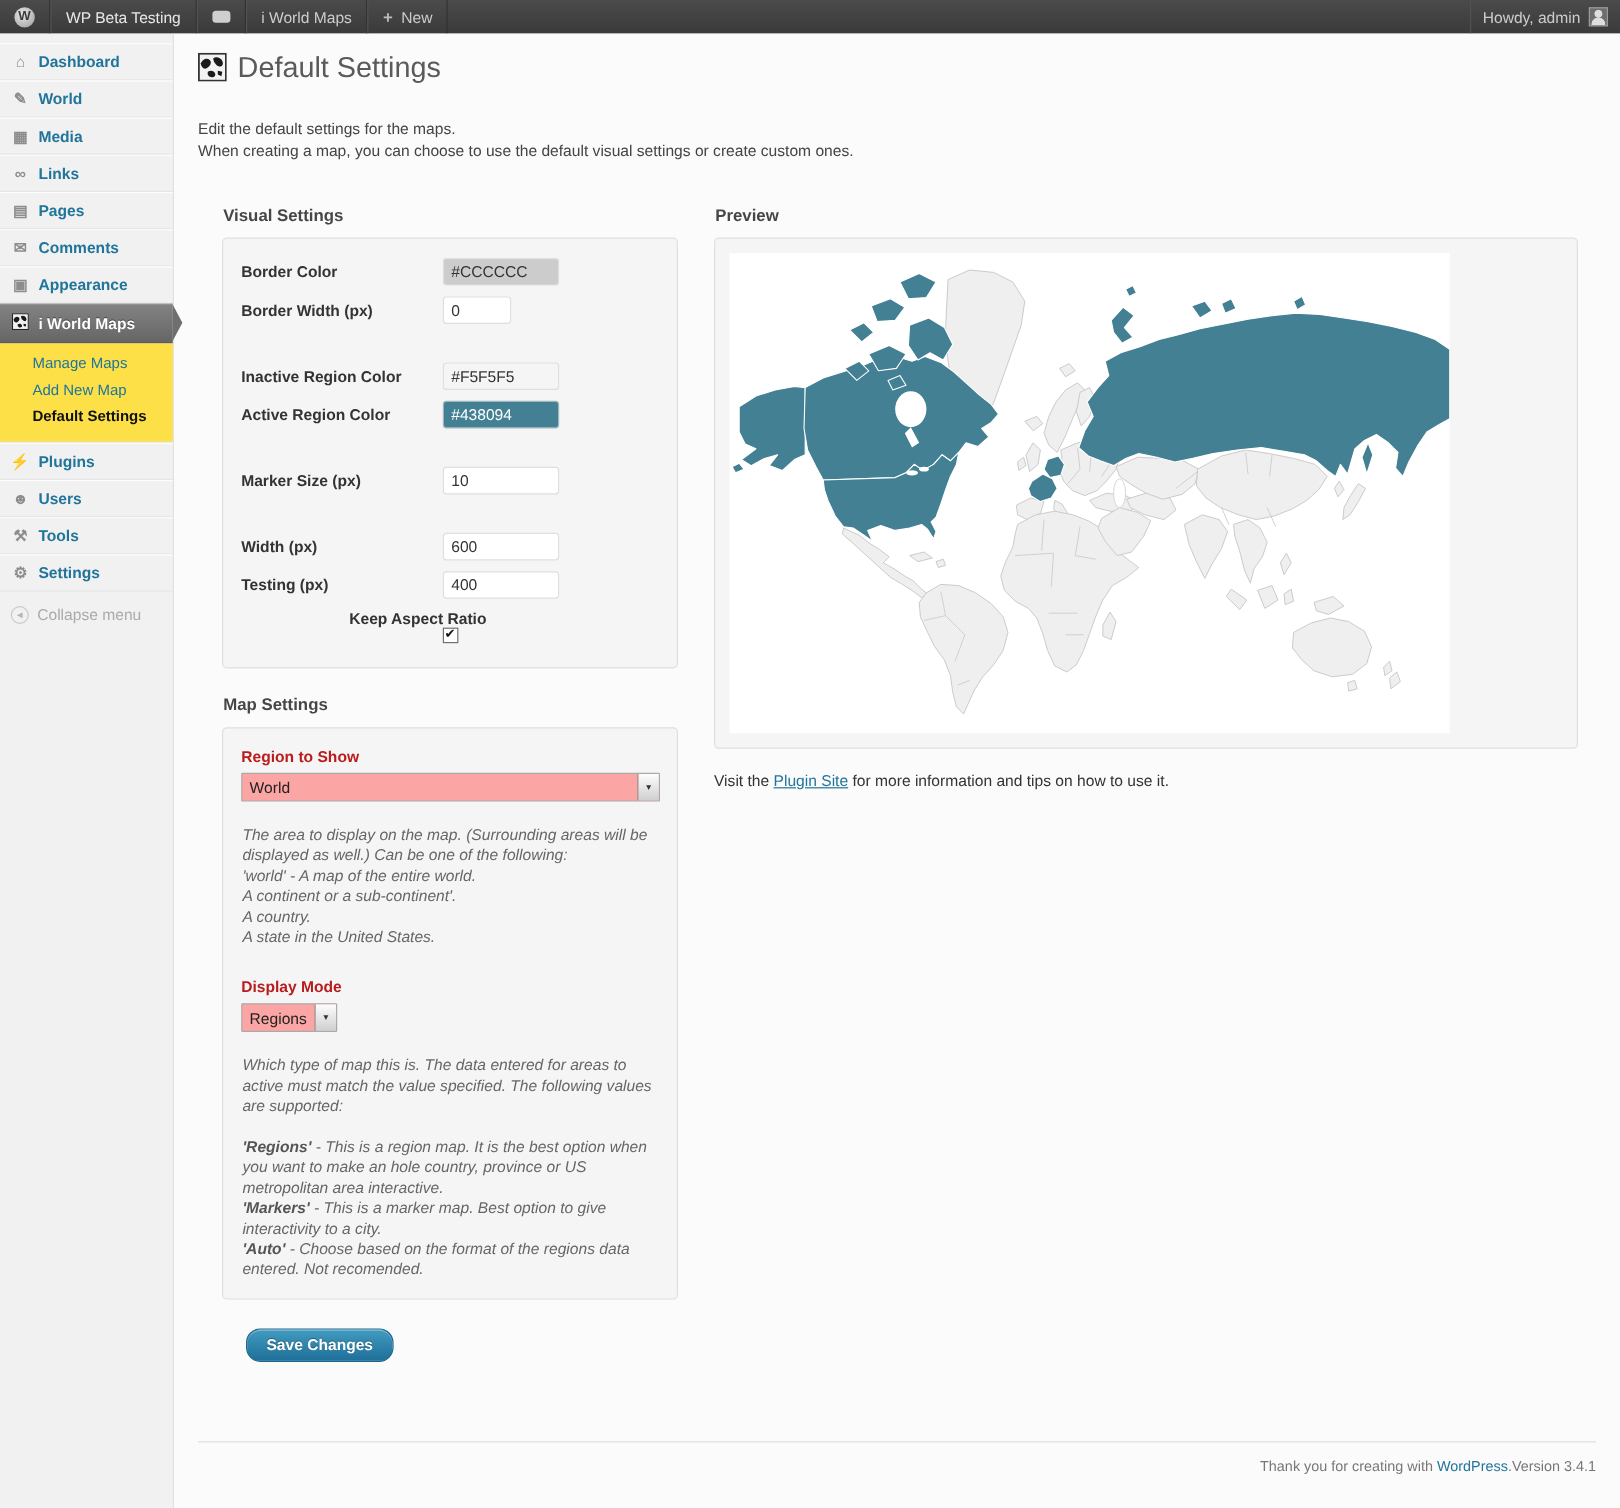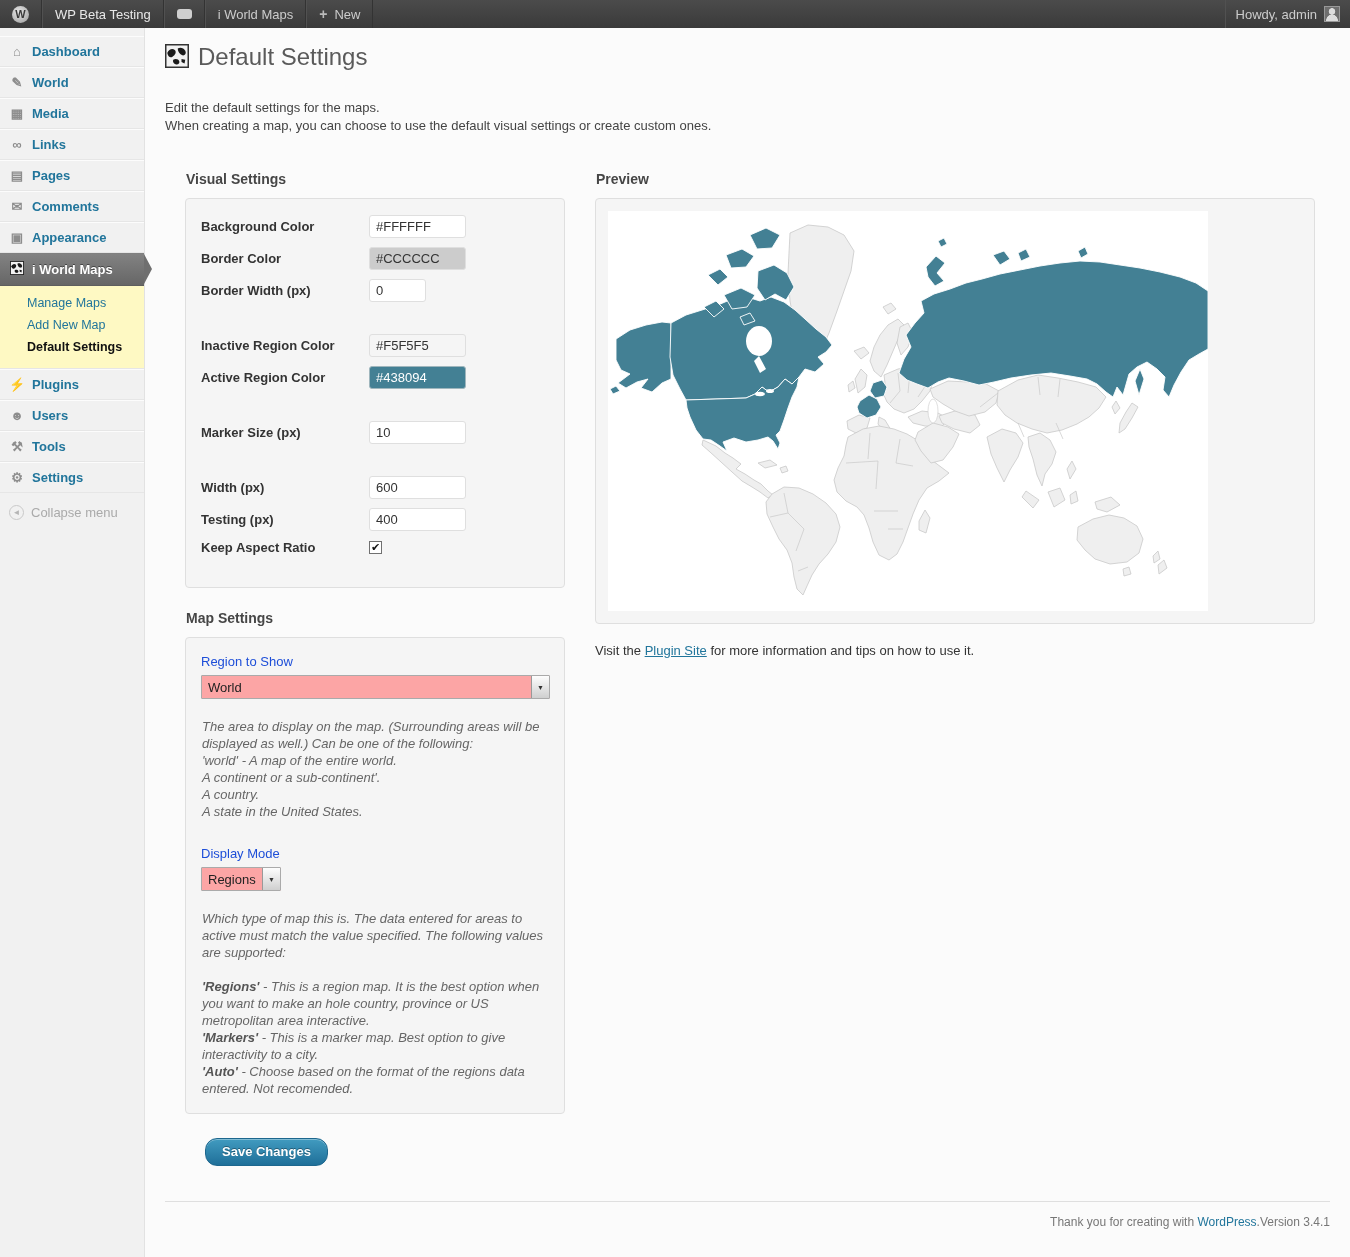--- a/index.html
+++ b/index.html
@@ -26,21 +26,21 @@
   
   .app{display:flex;min-height:1229px;align-items:stretch;}
 
   
   .sidebar{width:145px;background:#f1f1f1;border-right:1px solid #e2e2e2;padding-top:8px;}
   .menu-item{display:flex;align-items:center;gap:7px;padding:7px 5px 7px 9px;font-weight:bold;color:var(--wp-blue);border-bottom:1px solid #e6e6e6;border-top:1px solid #fcfcfc;cursor:pointer;position:relative;}
   .menu-icon{color:#8d8d8d;width:16px;text-align:center;font-size:13px;flex:none;}
   .menu-item.active{background:linear-gradient(#828282,#666);color:#fff;text-shadow:0 -1px 0 #444;border-top:1px solid #808080;border-bottom:1px solid #5e5e5e;}
   .menu-item.active .menu-icon{color:#eee;}
   .menu-item.active:after{content:"";position:absolute;right:-8px;top:0;border-top:15px solid transparent;border-bottom:15px solid transparent;border-left:8px solid #6f6f6f;}
-  .submenu{padding:6px 0 10px;background:#fef9c3;border-bottom:1px solid #e6e6e6;}
+  .submenu{padding:6px 0 10px;background:#fde047;border-bottom:1px solid #e6e6e6;}
   .submenu-item{padding:4px 4px 4px 27px;color:var(--wp-blue);cursor:pointer;font-size:12.5px;}
   .submenu-item.current{font-weight:bold;color:#111;cursor:default;}
   .collapse-item{display:flex;align-items:center;gap:7px;padding:12px 5px 7px 9px;color:#aaa;cursor:pointer;}
   .collapse-item .menu-icon{color:#b5b5b5;border:1px solid #c9c9c9;border-radius:50%;width:15px;height:15px;line-height:13px;font-size:8px;}
 
   
   .content{flex:1;padding:0 20px;display:flex;flex-direction:column;background:#fbfbfb;}
   .title-row{display:flex;align-items:center;gap:9px;margin-top:15px;}
   .page-title{font-size:24px;font-weight:normal;color:#5a5a5a;margin:0;}
   .map-ico{flex:none;}
@@ -60,21 +60,21 @@
   .txt.swatch-dark{color:#fff;border-color:#9fb6bd;}
   .gap{height:23px;}
 
   .cb{width:13px;height:13px;border:1px solid #707070;background:#fff;display:flex;align-items:center;justify-content:center;font-size:11px;color:#111;line-height:1;}
 
   .sel{display:flex;border:1px solid #aaa;background:#fca5a5;height:24px;align-items:stretch;border-radius:1px;}
   .sel-value{flex:1;padding:4px 6px;color:#222;white-space:nowrap;overflow:hidden;}
   .sel-btn{width:18px;flex:none;border-left:1px solid #999;background:linear-gradient(#fdfdfd,#cfcfcf);display:flex;align-items:center;justify-content:center;font-size:7px;color:#333;}
   .sel-wide{width:349px;}
   .sel-small{width:80px;}
-  .f-label-block{font-weight:normal;color:#1d4ed8;margin-bottom:6px;}
+  .f-label-block{font-weight:bold;color:#b91c1c;margin-bottom:6px;}
 
   .help{font-style:italic;color:#666;line-height:17px;margin:19px 1px 0;}
   .help .b{font-weight:bold;color:#555;}
   .help p{margin:0 0 17px;}
   .help p:last-child{margin-bottom:0;}
 
   .btn-primary{display:inline-block;margin:24px 0 0 20px;background:linear-gradient(#419bc0,#1f6f99);border:1px solid #1d678e;color:#fff;font-weight:bold;font-size:13px;font-family:"Liberation Sans",sans-serif;padding:5px 16px 6px;border-radius:12px;text-shadow:0 -1px 0 rgba(0,0,0,.35);box-shadow:inset 0 1px 0 rgba(255,255,255,.35);cursor:pointer;}
 
   .preview-panel{padding:12px;}
   .map-box{width:600px;height:400px;background:var(--map-bg);}
@@ -205,24 +205,20 @@
       <div>Edit the default settings for the maps.</div>
       <div>When creating a map, you can choose to use the default visual settings or create custom ones.</div>
     </div>
 
     <div class="columns">
 
       <div class="col-left">
         <h3 class="sec">Visual Settings</h3>
         <div class="panel vs-panel">
           <div class="frow">
-            <span class="f-label">Background Color</span>
-            <input class="txt" value="#FFFFFF" style="background: rgb(255, 255, 255);">
-          </div>
-          <div class="frow">
             <span class="f-label">Border Color</span>
             <input class="txt" value="#CCCCCC" style="background: rgb(204, 204, 204);">
           </div>
           <div class="frow">
             <span class="f-label">Border Width (px)</span>
             <input class="txt short" value="0" style="">
           </div>
           <div class="gap"></div>
           <div class="frow">
             <span class="f-label">Inactive Region Color</span>
@@ -239,21 +235,21 @@
           </div>
           <div class="gap"></div>
           <div class="frow">
             <span class="f-label">Width (px)</span>
             <input class="txt" value="600" style="">
           </div>
           <div class="frow">
             <span class="f-label">Testing (px)</span>
             <input class="txt" value="400" style="">
           </div>
-          <div class="frow" style="margin-bottom:16px;">
+          <div class="frow" style="margin-bottom:4px;flex-direction:column;">
             <span class="f-label">Keep Aspect Ratio</span>
             <span class="cb">
               <span>✔</span>
             </span>
           </div>
         </div>
 
         <h3 class="sec" style="margin-top:22px;">Map Settings</h3>
         <div class="panel ms-panel">
           <div class="f-label-block">Region to Show</div>

